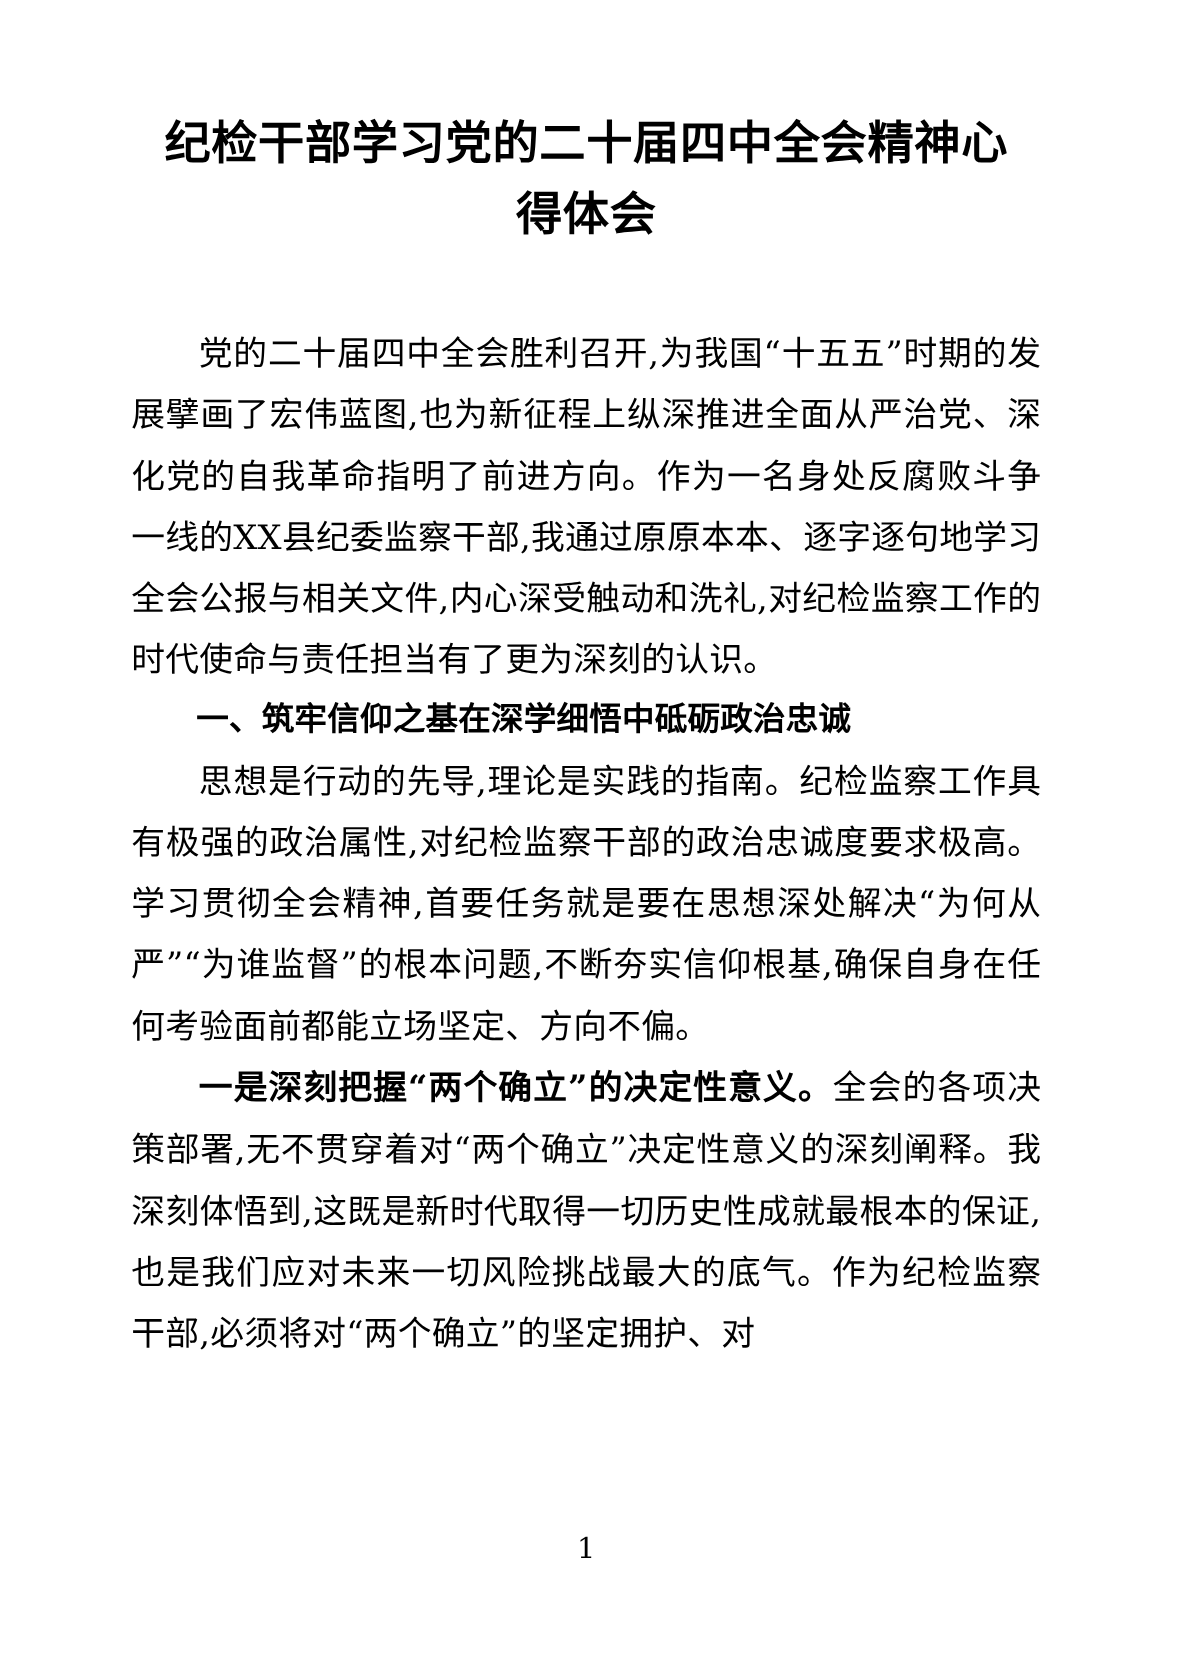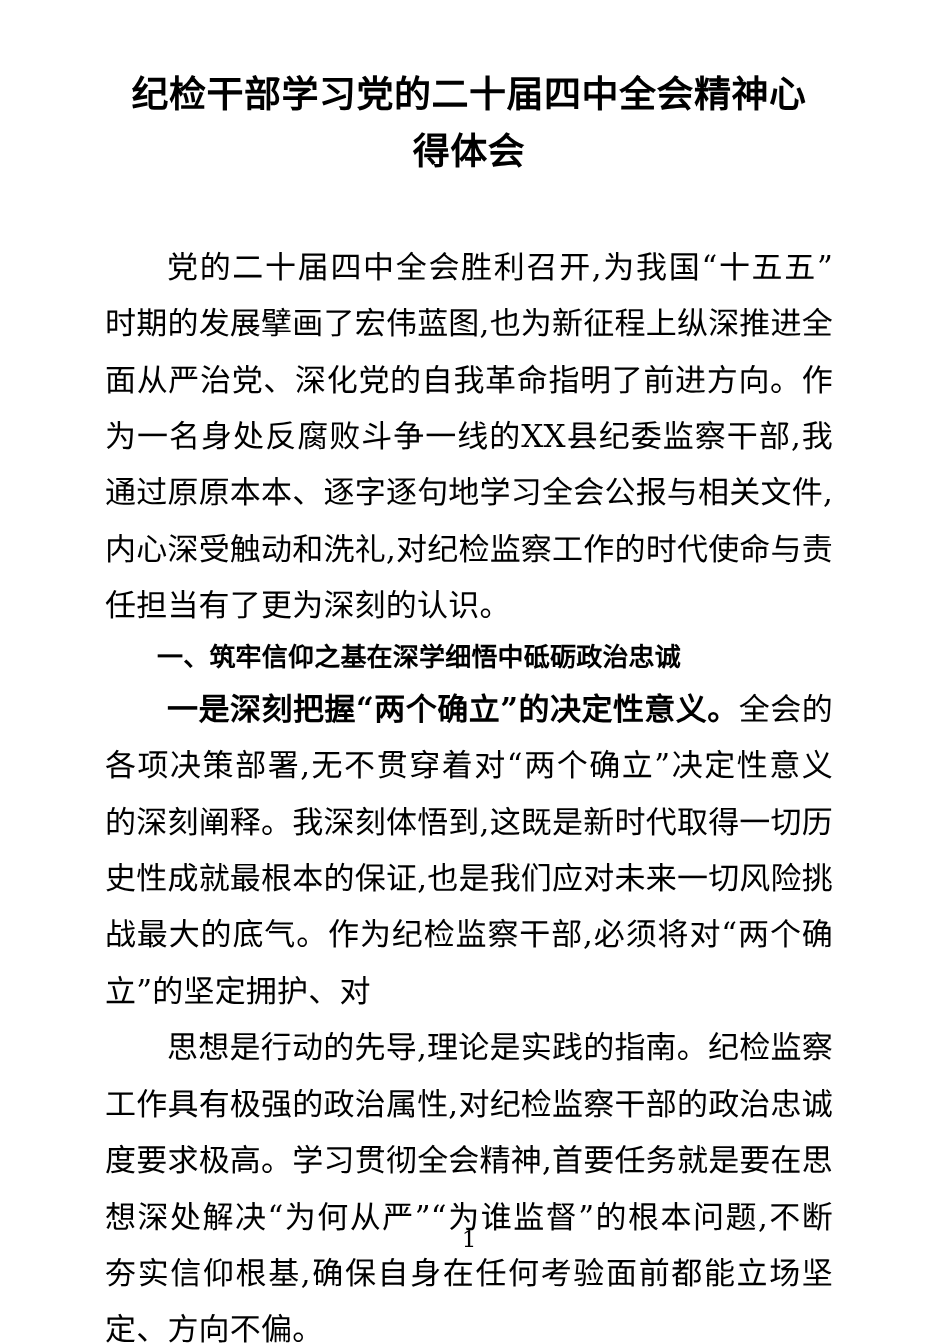--- a/index.html
+++ b/index.html
@@ -12,35 +12,35 @@
     height: 1344px;
     font-family: "DejaVu Serif", "Liberation Serif", serif;
     color: #000000;
     position: relative;
     overflow: hidden;
   }
   .page {
     width: 938px;
     height: 1344px;
     box-sizing: border-box;
-    padding: 66px 105px 60px 105px;
+    padding: 86px 105px 60px 105px;
     position: relative;
   }
   .doc-title {
     font-family: "DejaVu Serif", "Liberation Serif", serif;
     font-weight: bold;
     font-size: 37px;
     line-height: 1.55;
     text-align: center;
     letter-spacing: 0.5px;
     margin: 0 0 58px 0;
     padding: 0 8px;
   }
   .body-para {
-    font-size: 31px;
+    font-size: 27px;
     line-height: 1.82;
     text-align: justify;
     text-justify: inter-ideograph;
     margin: 0;
     letter-spacing: 0.2px;
   }
   .body-para.indent {
     text-indent: 2em;
   }
   .section-heading {
@@ -68,19 +68,19 @@
 <body>
 
 <div class="page">
 
   <h1 class="doc-title">纪检干部学习党的二十届四中全会精神心得体会</h1>
 
   <p class="body-para indent">党的二十届四中全会胜利召开,为我国“十五五”时期的发展擘画了宏伟蓝图,也为新征程上纵深推进全面从严治党、深化党的自我革命指明了前进方向。作为一名身处反腐败斗争一线的XX县纪委监察干部,我通过原原本本、逐字逐句地学习全会公报与相关文件,内心深受触动和洗礼,对纪检监察工作的时代使命与责任担当有了更为深刻的认识。</p>
 
   <p class="section-heading">一、筑牢信仰之基在深学细悟中砥砺政治忠诚</p>
 
+  <p class="body-para indent">思想是行动的先导,理论是实践的指南。纪检监察工作具有极强的政治属性,对纪检监察干部的政治忠诚度要求极高。学习贯彻全会精神,首要任务就是要在思想深处解决“为何从严”“为谁监督”的根本问题,不断夯实信仰根基,确保自身在任何考验面前都能立场坚定、方向不偏。</p>
+
   <p class="body-para indent"><span class="lead-bold">一是深刻把握“两个确立”的决定性意义。</span><span>全会的各项决策部署,无不贯穿着对“两个确立”决定性意义的深刻阐释。我深刻体悟到,这既是新时代取得一切历史性成就最根本的保证,也是我们应对未来一切风险挑战最大的底气。作为纪检监察干部,必须将对“两个确立”的坚定拥护、对</span></p>
-
-  <p class="body-para indent">思想是行动的先导,理论是实践的指南。纪检监察工作具有极强的政治属性,对纪检监察干部的政治忠诚度要求极高。学习贯彻全会精神,首要任务就是要在思想深处解决“为何从严”“为谁监督”的根本问题,不断夯实信仰根基,确保自身在任何考验面前都能立场坚定、方向不偏。</p>
 
   <div class="page-number">1</div>
 
 </div>
 
 </body></html>

